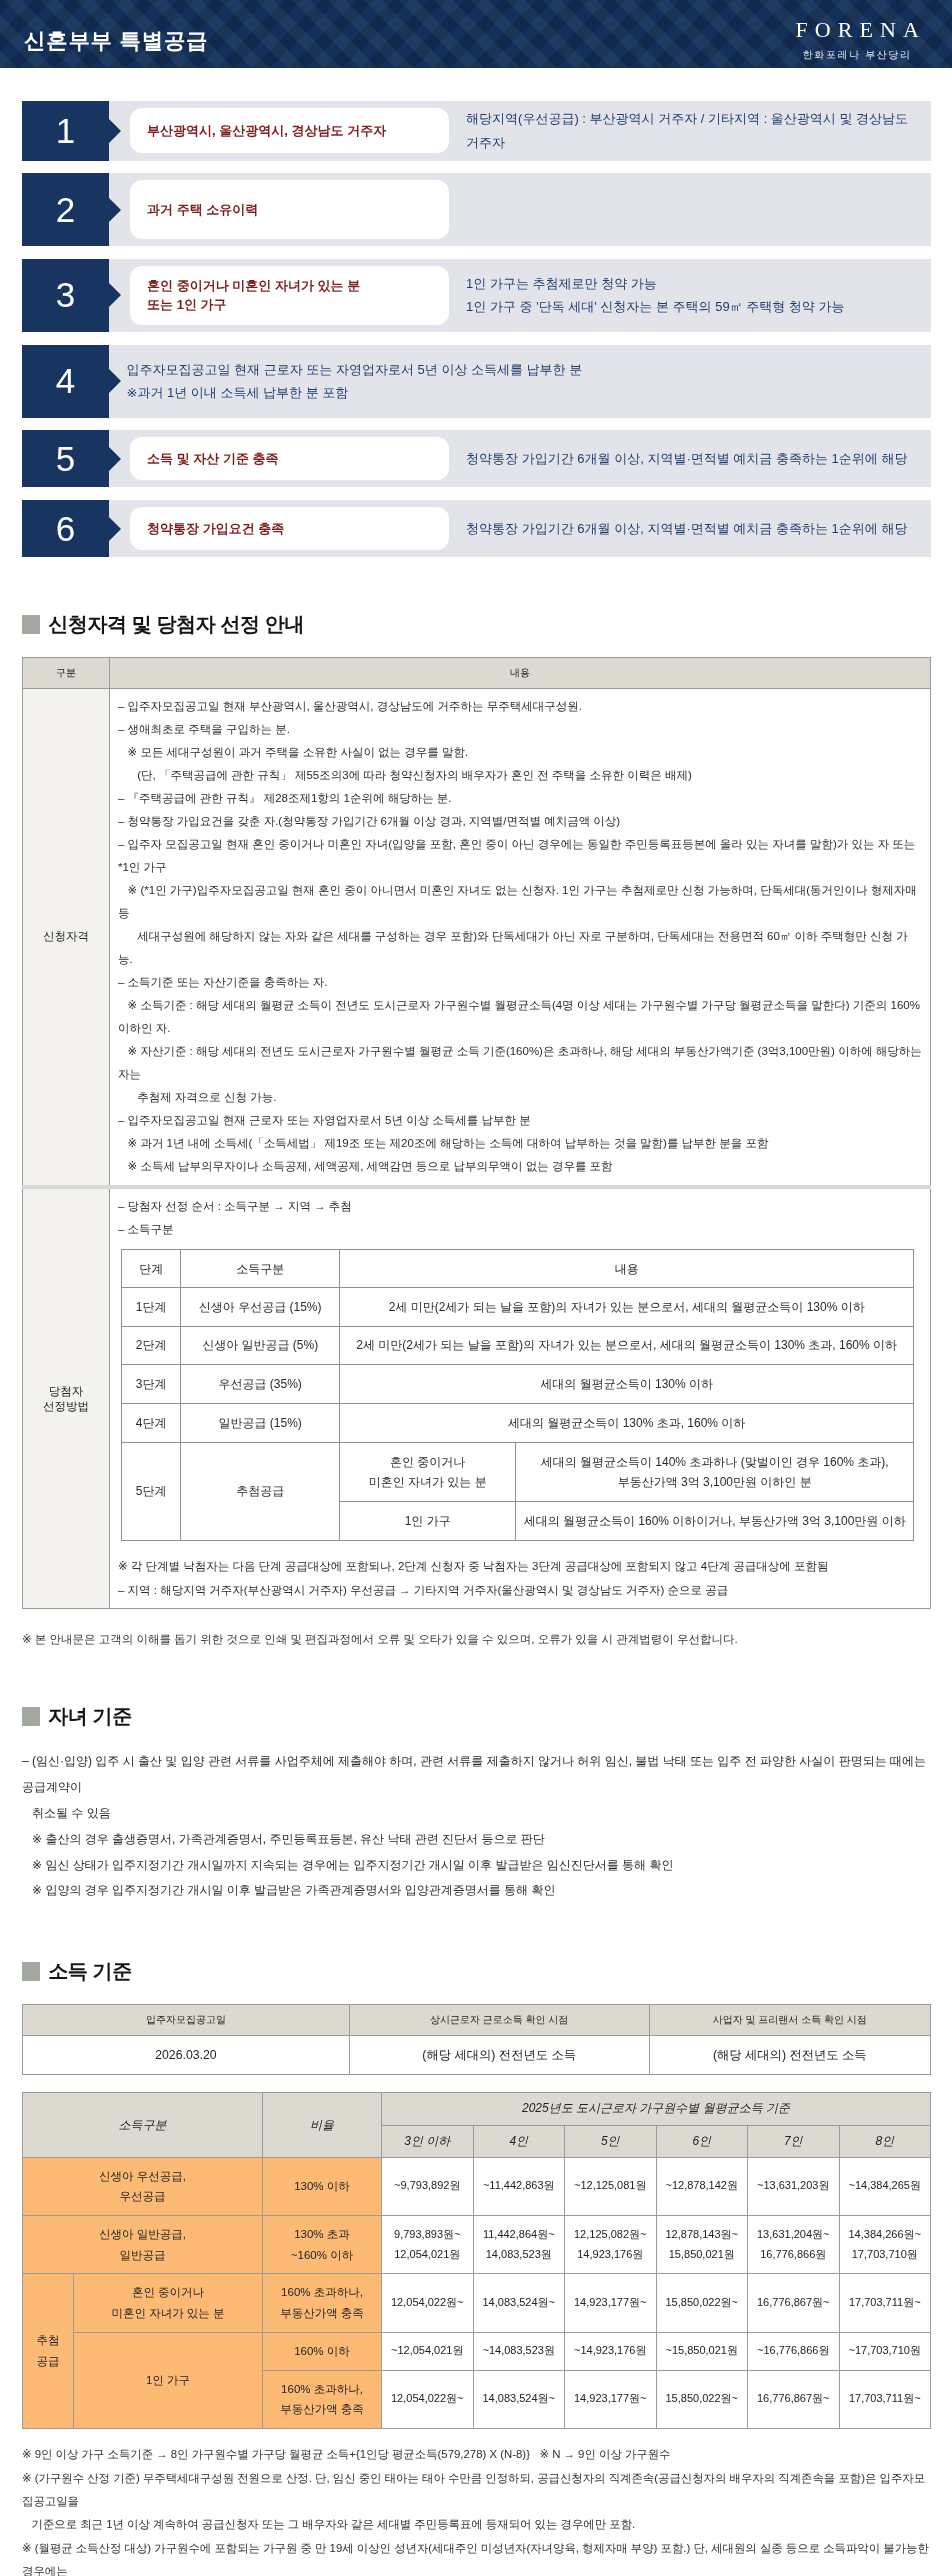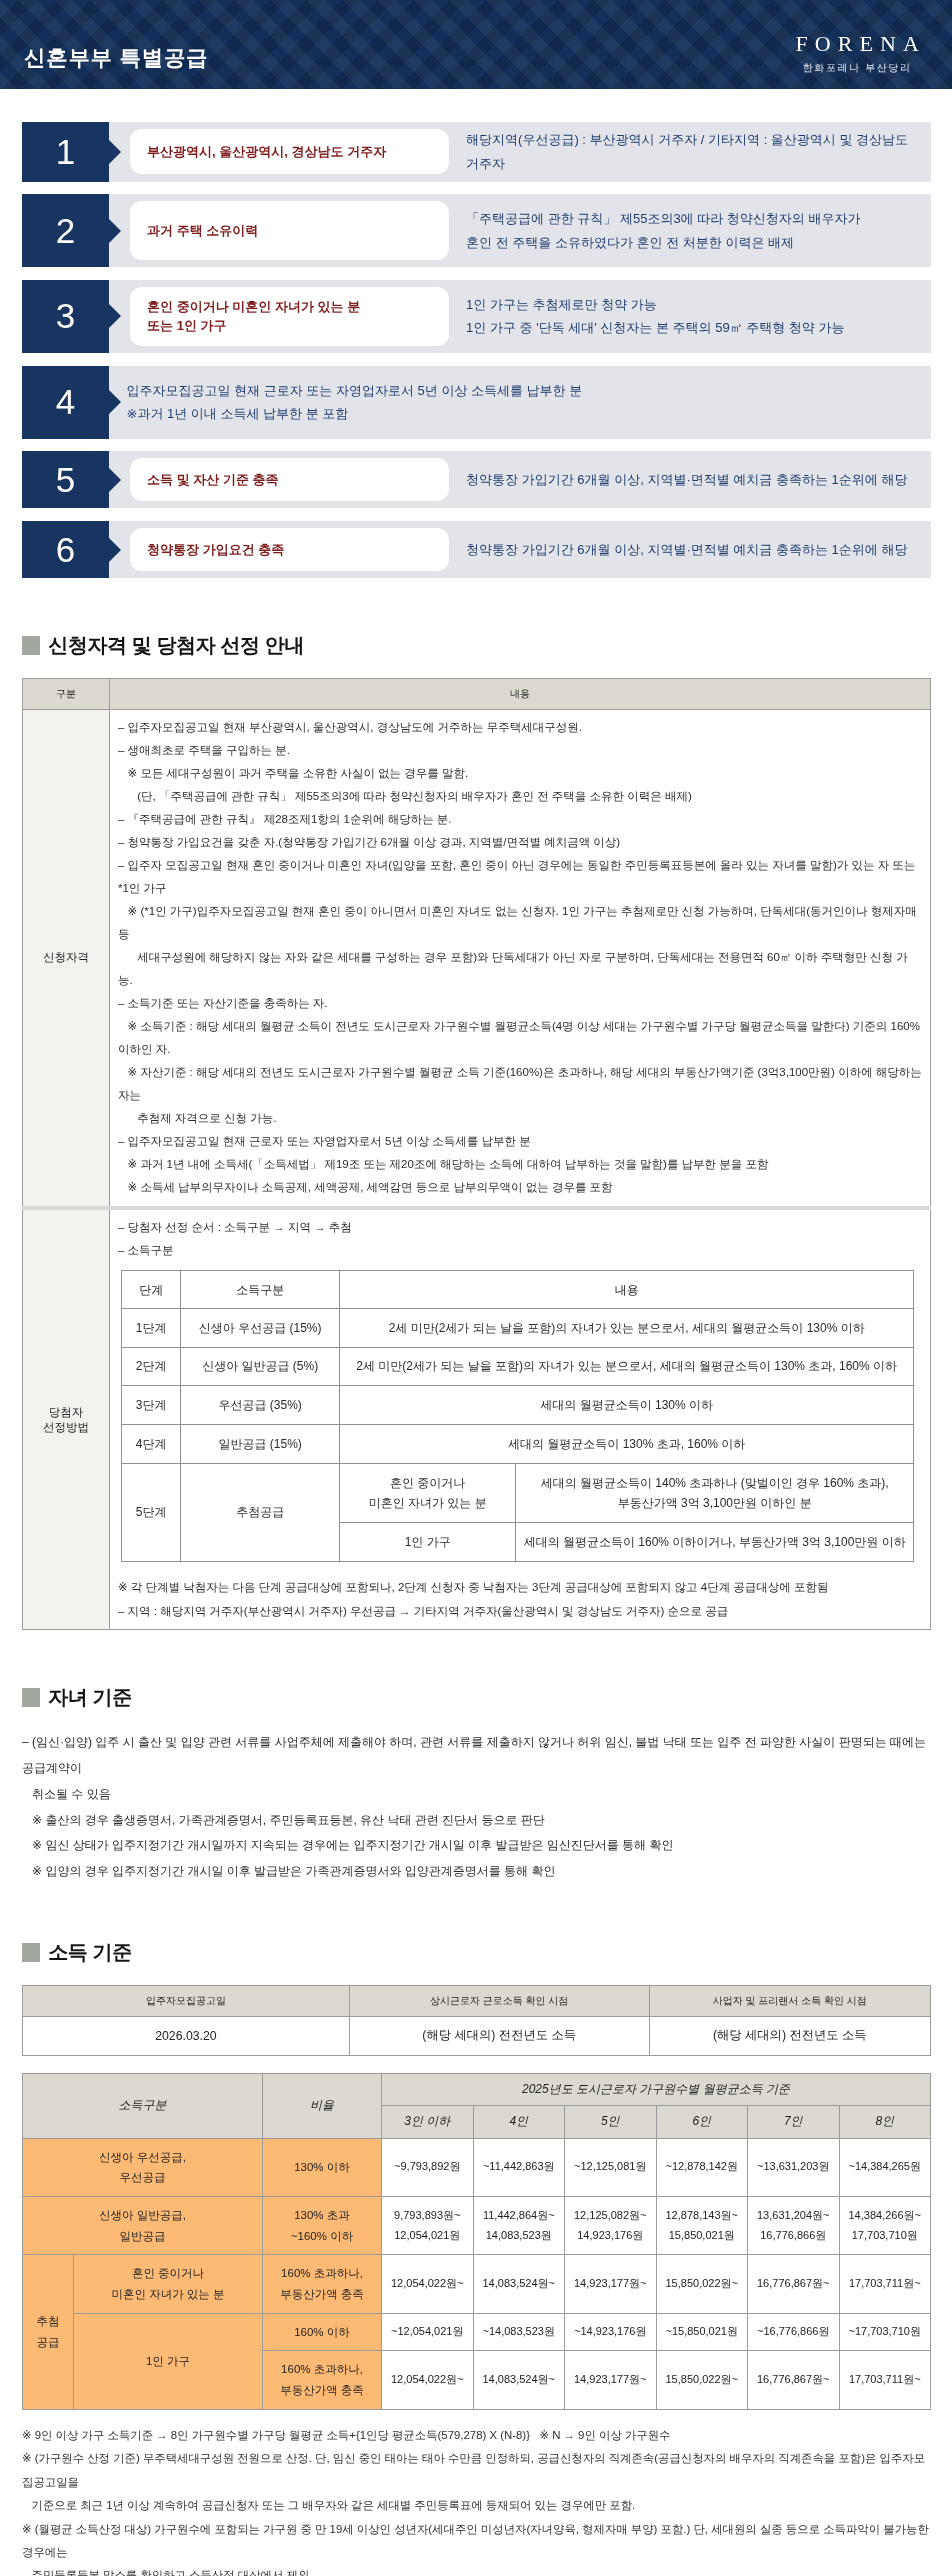--- a/index.html
+++ b/index.html
@@ -6,21 +6,21 @@
   html,body { background:#fff; }
   body {
     width:953px; min-height:2576px; margin:0 auto;
     font-family:"Liberation Sans","DejaVu Sans",sans-serif;
     color:#222;
   }
   .pre { white-space:pre-wrap; }
 
   
   .hdr {
-    height:89px; display:flex; justify-content:space-between; align-items:center;
+    height:68px; display:flex; justify-content:space-between; align-items:flex-start;
     padding:12px 27px 0 24px;
     background-color:#12305a;
     background-image:
       repeating-linear-gradient(45deg, rgba(255,255,255,.05) 0 12.7px, transparent 12.7px 25.4px),
       repeating-linear-gradient(-45deg, rgba(0,0,0,.16) 0 12.7px, transparent 12.7px 25.4px);
   }
   .hdr-title { color:#fff; font-size:21.4px; font-weight:bold; letter-spacing:0.8px; padding-top:14.3px; }
   .brand { text-align:center; color:#fff; padding-top:4.8px; }
   .brand-logo { font-family:"Liberation Serif","DejaVu Serif",serif; font-size:22px; letter-spacing:7.1px; text-indent:7.1px; }
   .brand-sub { font-size:10px; letter-spacing:1.6px; margin-top:4.8px; color:#e8ecf3; }
@@ -115,22 +115,20 @@
 
     <div class="step h1">
       <div class="step-num">1</div>
       <div class="step-label pre">부산광역시, 울산광역시, 경상남도 거주자</div>
       <div class="step-desc pre">해당지역(우선공급) : 부산광역시 거주자 / 기타지역 : 울산광역시 및 경상남도 거주자</div>
     </div>
 
     <div class="step h2">
       <div class="step-num">2</div>
       <div class="step-label pre">과거 주택 소유이력</div>
-      <div class="step-desc pre">「주택공급에 관한 규칙」 제55조의3에 따라 청약신청자의 배우자가
-혼인 전 주택을 소유하였다가 혼인 전 처분한 이력은 배제</div>
     </div>
 
     <div class="step h2">
       <div class="step-num">3</div>
       <div class="step-label pre">혼인 중이거나 미혼인 자녀가 있는 분
 또는 1인 가구</div>
       <div class="step-desc pre">1인 가구는 추첨제로만 청약 가능
 1인 가구 중 '단독 세대' 신청자는 본 주택의 59㎡ 주택형 청약 가능</div>
     </div>
 
@@ -232,20 +230,21 @@
         </tbody>
             </table>
 
         <div class="pre cell-notes">※ 각 단계별 낙첨자는 다음 단계 공급대상에 포함되나, 2단계 신청자 중 낙첨자는 3단계 공급대상에 포함되지 않고 4단계 공급대상에 포함됨
 – 지역 : 해당지역 거주자(부산광역시 거주자) 우선공급 → 기타지역 거주자(울산광역시 및 경상남도 거주자) 순으로 공급</div>
       </td>
     </tr>
   </tbody>
     </table>
 
+  <div class="disclaimer">※ 본 안내문은 고객의 이해를 돕기 위한 것으로 인쇄 및 편집과정에서 오류 및 오타가 있을 수 있으며, 오류가 있을 시 관계법령이 우선합니다.</div>
 
   <div class="sec-title">
     <span class="sq"></span>
     <span class="txt">자녀 기준</span>
   </div>
   <div class="plain-lines pre">– (임신·입양) 입주 시 출산 및 입양 관련 서류를 사업주체에 제출해야 하며, 관련 서류를 제출하지 않거나 허위 임신, 불법 낙태 또는 입주 전 파양한 사실이 판명되는 때에는 공급계약이
    취소될 수 있음
    ※ 출산의 경우 출생증명서, 가족관계증명서, 주민등록표등본, 유산 낙태 관련 진단서 등으로 판단
    ※ 임신 상태가 입주지정기간 개시일까지 지속되는 경우에는 입주지정기간 개시일 이후 발급받은 임신진단서를 통해 확인
    ※ 입양의 경우 입주지정기간 개시일 이후 발급받은 가족관계증명서와 입양관계증명서를 통해 확인</div>

